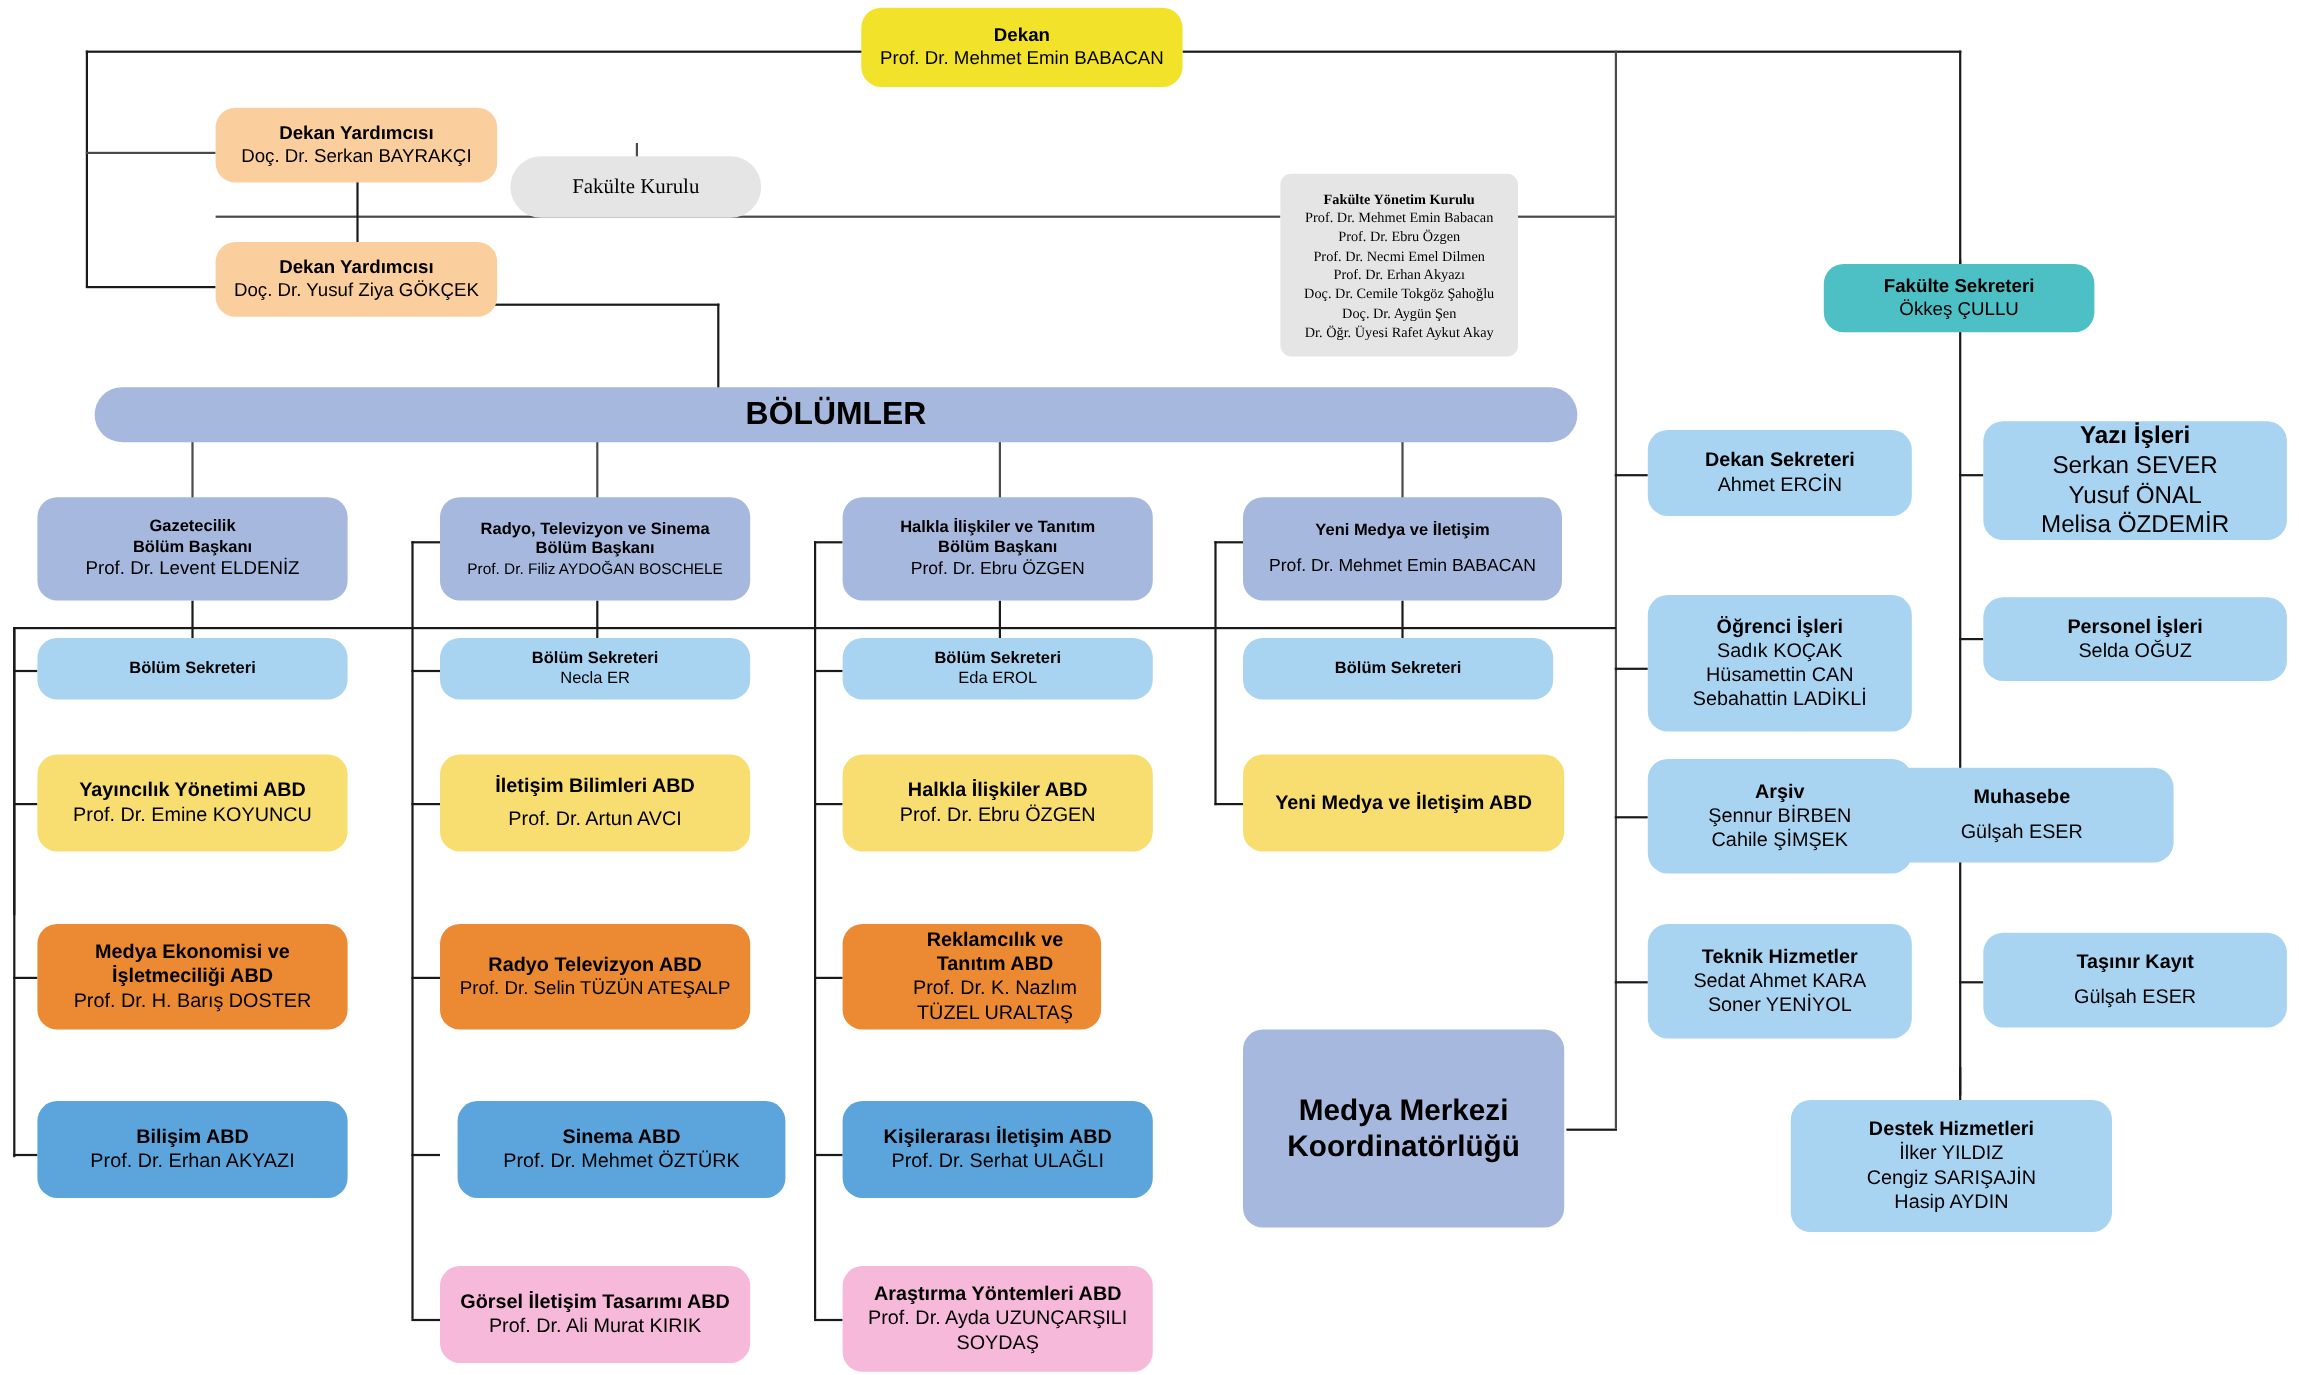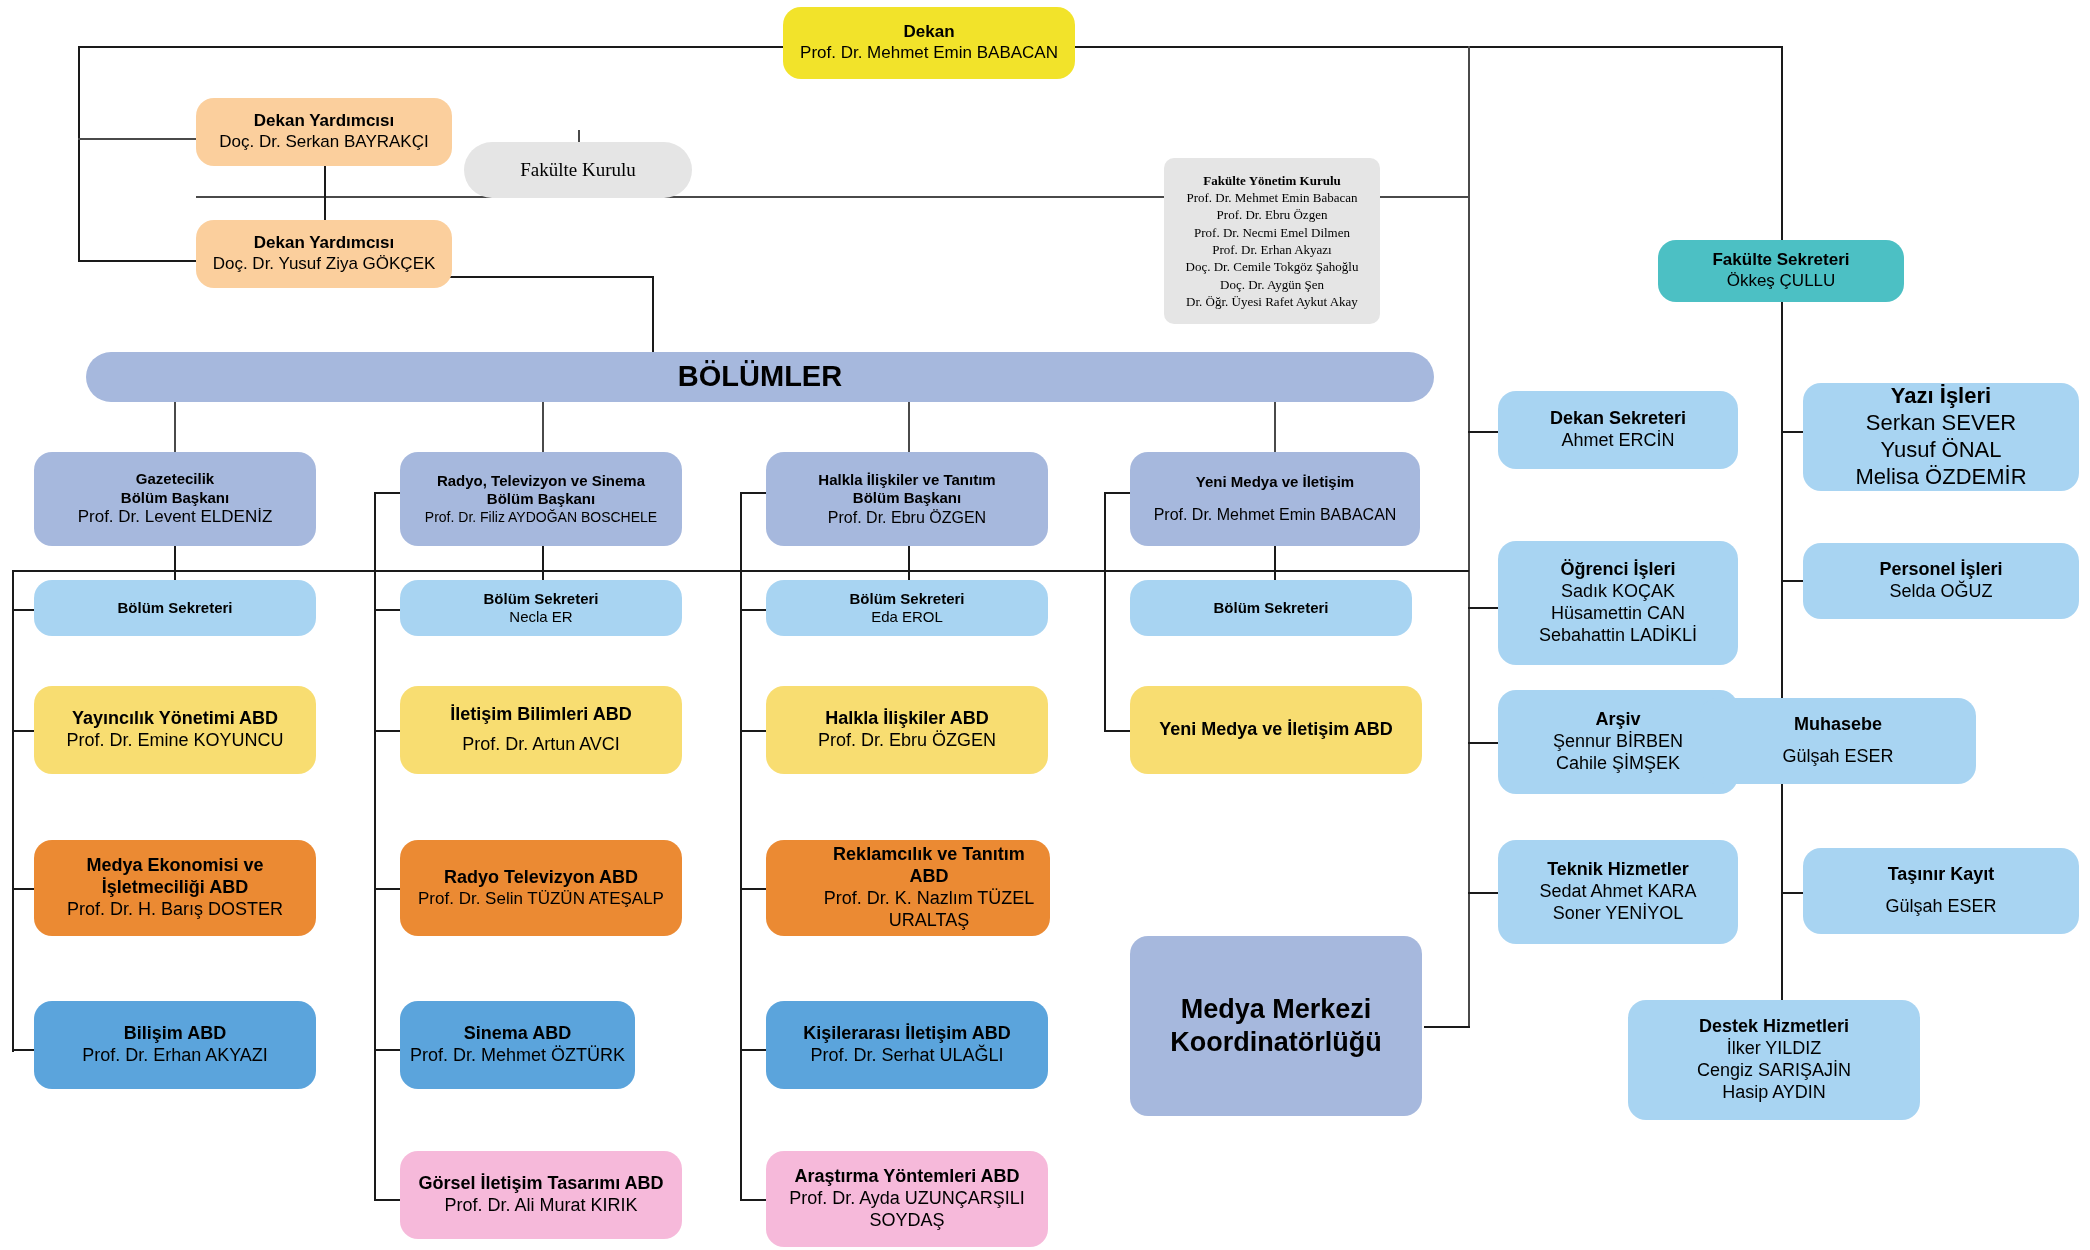--- a/index.html
+++ b/index.html
@@ -211,30 +211,30 @@
   </div>
 
   <div class="node c-orange" style="left:34px;top:840px;width:282px;height:96px;font-size:18px;">
     <span class="t">Medya Ekonomisi ve İşletmeciliği ABD</span>
     <span class="s">Prof. Dr. H. Barış DOSTER</span>
   </div>
   <div class="node c-orange" style="left:400px;top:840px;width:282px;height:96px;font-size:18px;">
     <span class="t">Radyo Televizyon ABD</span>
     <span class="s" style="font-size:17px;">Prof. Dr. Selin TÜZÜN ATEŞALP</span>
   </div>
-  <div class="node c-orange" style="left:766px;top:840px;width:284px;height:96px;font-size:18px;padding-left:48px;">
+  <div class="node c-orange" style="left:766px;top:840px;width:235px;height:96px;font-size:18px;padding-left:48px;">
     <span class="t">Reklamcılık ve Tanıtım ABD</span>
     <span class="s">Prof. Dr. K. Nazlım TÜZEL URALTAŞ</span>
   </div>
 
   <div class="node c-blue" style="left:34px;top:1001px;width:282px;height:88px;font-size:18px;">
     <span class="t">Bilişim ABD</span>
     <span class="s">Prof. Dr. Erhan AKYAZI</span>
   </div>
-  <div class="node c-blue" style="left:400px;top:1001px;width:235px;height:88px;font-size:18px;">
+  <div class="node c-blue" style="left:416px;top:1001px;width:298px;height:88px;font-size:18px;">
     <span class="t">Sinema ABD</span>
     <span class="s">Prof. Dr. Mehmet ÖZTÜRK</span>
   </div>
   <div class="node c-blue" style="left:766px;top:1001px;width:282px;height:88px;font-size:18px;">
     <span class="t">Kişilerarası İletişim ABD</span>
     <span class="s">Prof. Dr. Serhat ULAĞLI</span>
   </div>
 
   <div class="node c-pink" style="left:400px;top:1151px;width:282px;height:88px;font-size:18px;">
     <span class="t">Görsel İletişim Tasarımı ABD</span>

